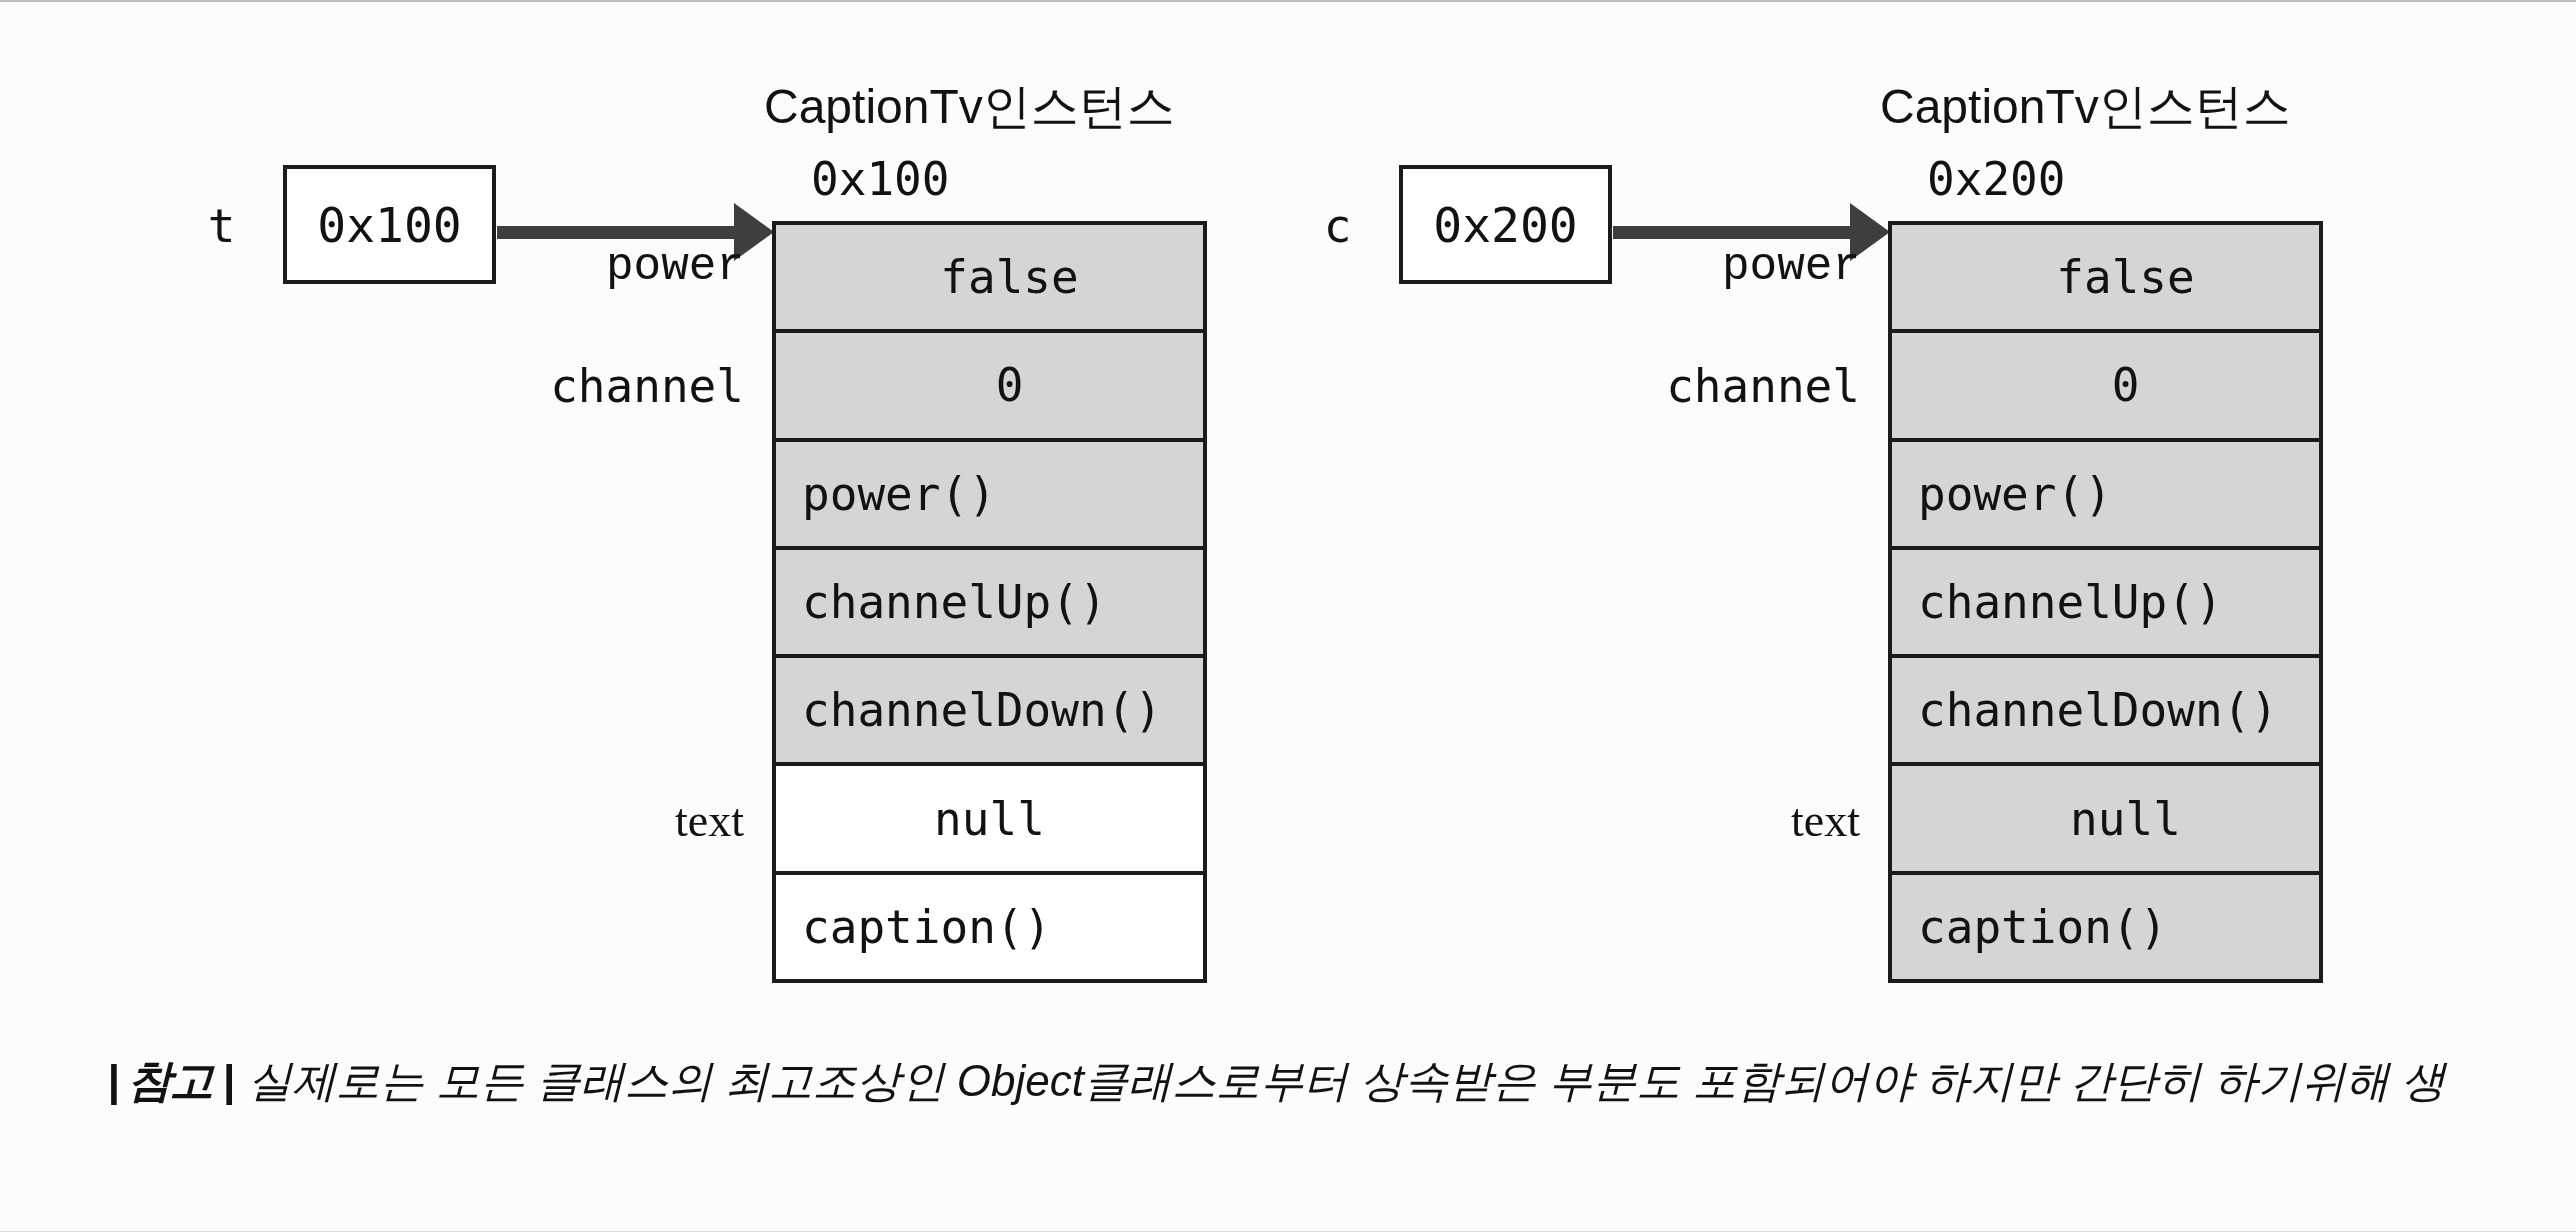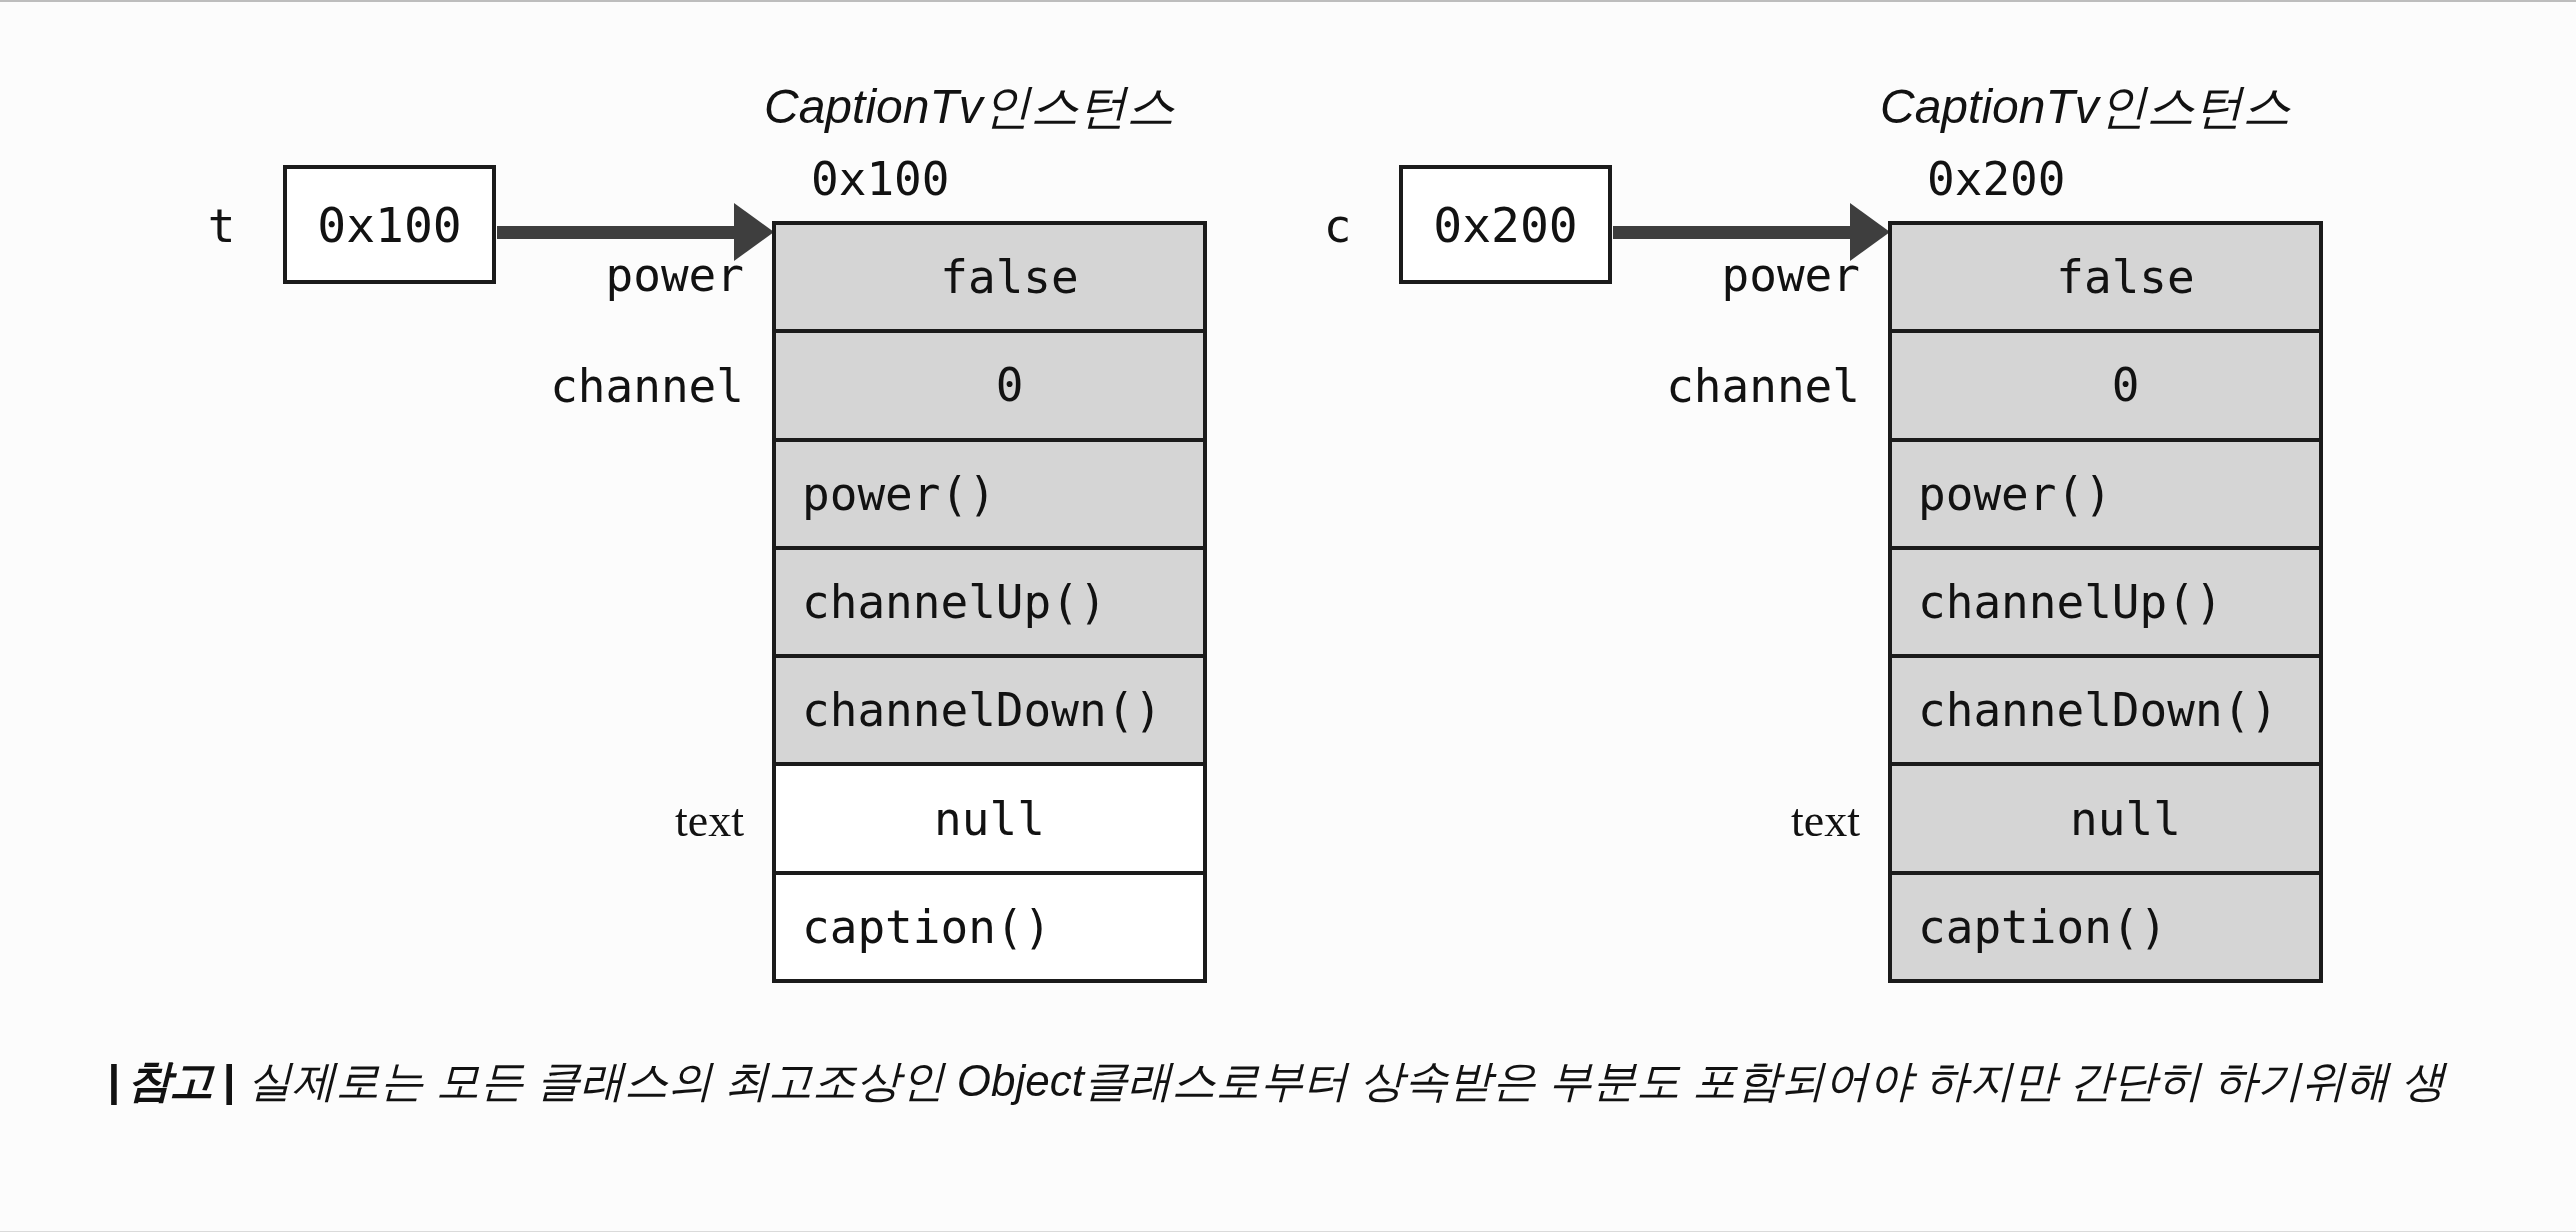--- a/index.html
+++ b/index.html
@@ -41,21 +41,21 @@
     background:var(--arrow);
   }
   .arrow-head{
     position:absolute;left:734px;top:201px;width:0;height:0;
     border-top:29px solid transparent;
     border-bottom:29px solid transparent;
     border-left:40px solid var(--arrow);
   }
   .instance-title{
     position:absolute;left:764px;top:73px;
-    font-size:48px;white-space:nowrap;font-style:italic;
+    font-size:48px;white-space:nowrap;
   }
   .address{
     position:absolute;left:811px;top:150px;
     font-size:46px;white-space:nowrap;
   }
   .mem-table{
     position:absolute;left:772px;top:219px;width:435px;height:762px;
     border:4.8px solid var(--line);
     display:flex;flex-direction:column;
     background:#fff;
@@ -69,21 +69,21 @@
   }
   .mem-row:first-child{border-top:none;}
   .mem-row.shaded{background:var(--cell-gray);padding-left:40px;}
   .mem-row.align-center{justify-content:center;}
   .mem-row.align-left{justify-content:flex-start;padding-left:26px;}
 
   .flabel{
     position:absolute;left:418px;width:326px;height:58px;
     text-align:right;font-size:46px;line-height:58px;white-space:nowrap;
   }
-  .flabel.f0{top:244px;}
+  .flabel.f0{top:236px;font-family:Liberation Mono, monospace;}
   .flabel.f1{top:355px;}
   .flabel.f2{top:790px;font-family:Liberation Serif, serif;}
 
   .note{
     position:absolute;left:107px;top:1041px;width:2396px;
     font-size:44px;line-height:76px;
   }
   .note .marker{font-weight:bold;margin-right:15.3px;letter-spacing:-1.9px;}
   .note-line{display:block;font-style:italic;}
 </style>

